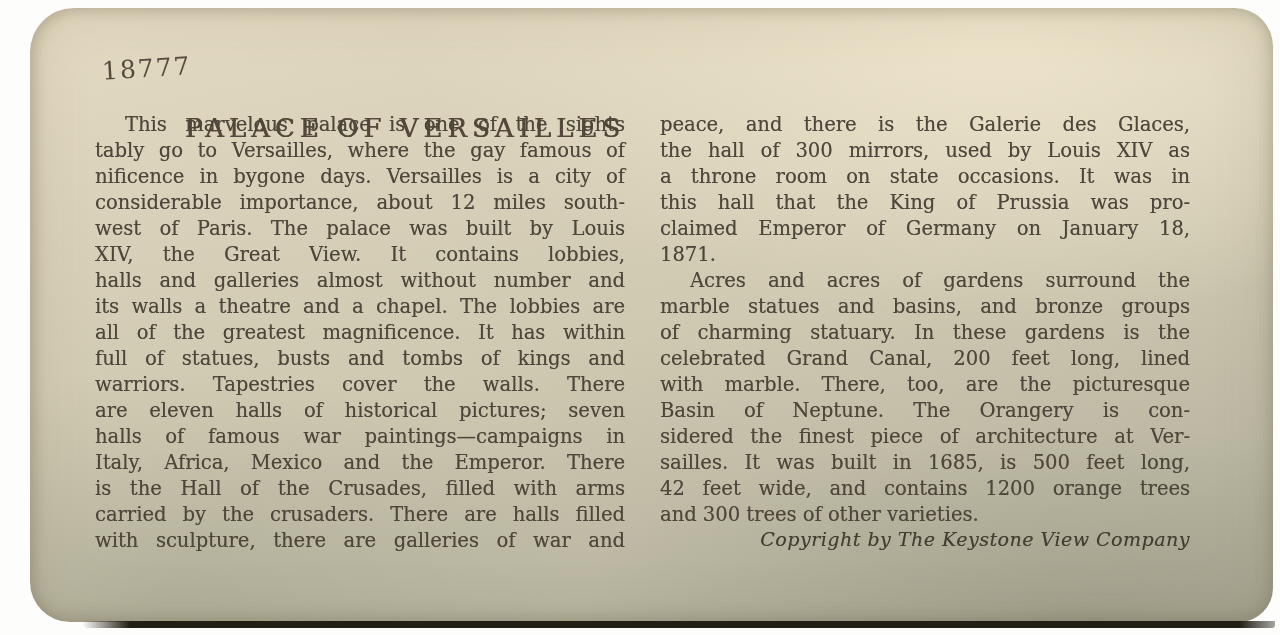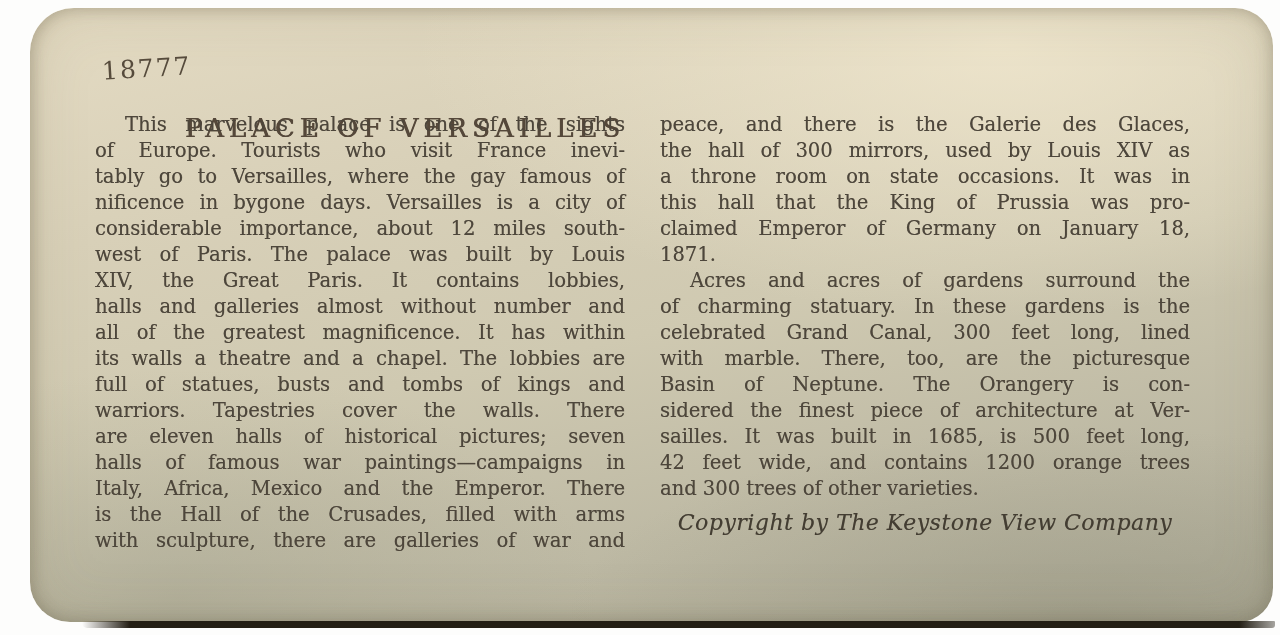--- a/index.html
+++ b/index.html
@@ -62,67 +62,68 @@
     font-size:19.5px;line-height:26px;
     color:var(--ink);
     text-align:justify;
     text-align-last:justify;
     white-space:nowrap;
     text-shadow:0.2px 0 0 rgba(77,70,59,0.55);
   }
   .line.flush{text-align-last:left;}
   .line.indent{padding-left:30px;}
   .copyright{
-    margin-top:8px;
-    text-align:center;
+    margin-top:0;
+    text-align:right;
     font-style:italic;
-    font-size:22px;
+    font-size:19px;
     letter-spacing:0.5px;
     color:#433d32;
     text-shadow:0.2px 0 0 rgba(67,61,50,0.5);
   }
 </style>
 </head>
 <body>
 
 <div class="scene">
   <div class="card">
     <div class="catalog-number">18777</div>
     <h1 class="card-title">PALACE OF VERSAILLES</h1>
     <div class="columns">
       <div class="col">
           <div class="line indent">This marvelous palace is one of the sights</div>
-          <div class="line">of Europe.  Tourists who visit France inevi-</div>
           <div class="line">tably go to Versailles, where the gay famous of</div>
           <div class="line">nificence in bygone days.  Versailles is a city of</div>
           <div class="line">considerable importance, about 12 miles south-</div>
           <div class="line">west of Paris.  The palace was built by Louis</div>
-          <div class="line">XIV, the Great Paris.  It contains lobbies,</div>
+          <div class="line">XIV, the Great View.  It contains lobbies,</div>
           <div class="line">halls and galleries almost without number and</div>
+          <div class="line">its walls a theatre and a chapel. The lobbies are</div>
           <div class="line">all of the greatest magnificence.  It has within</div>
-          <div class="line">its walls a theatre and a chapel. The lobbies are</div>
           <div class="line">full of statues, busts and tombs of kings and</div>
           <div class="line">warriors.  Tapestries cover the walls.  There</div>
           <div class="line">are eleven halls of historical pictures; seven</div>
           <div class="line">halls of famous war paintings—campaigns in</div>
           <div class="line">Italy, Africa, Mexico and the Emperor.  There</div>
           <div class="line">is the Hall of the Crusades, filled with arms</div>
+          <div class="line">carried by the crusaders.  There are halls filled</div>
           <div class="line">with sculpture, there are galleries of war and</div>
         </div>
       <div class="col">
         <div>
             <div class="line">peace, and there is the Galerie des Glaces,</div>
             <div class="line">the hall of 300 mirrors, used by Louis XIV as</div>
             <div class="line">a throne room on state occasions.  It was in</div>
             <div class="line">this hall that the King of Prussia was pro-</div>
             <div class="line">claimed Emperor of Germany on January 18,</div>
             <div class="line flush">1871.</div>
             <div class="line indent">Acres and acres of gardens surround the</div>
+            <div class="line">marble statues and basins, and bronze groups</div>
             <div class="line">of charming statuary.  In these gardens is the</div>
-            <div class="line">celebrated Grand Canal, 300 feet long, lined</div>
+            <div class="line">celebrated Grand Canal, 200 feet long, lined</div>
             <div class="line">with marble.  There, too, are the picturesque</div>
             <div class="line">Basin of Neptune.  The Orangery is con-</div>
             <div class="line">sidered the finest piece of architecture at Ver-</div>
             <div class="line">sailles.  It was built in 1685, is 500 feet long,</div>
             <div class="line">42 feet wide, and contains 1200 orange trees</div>
             <div class="line flush">and 300 trees of other varieties.</div>
           </div>
         <div class="copyright">Copyright by The Keystone View Company</div>
       </div>
     </div>

